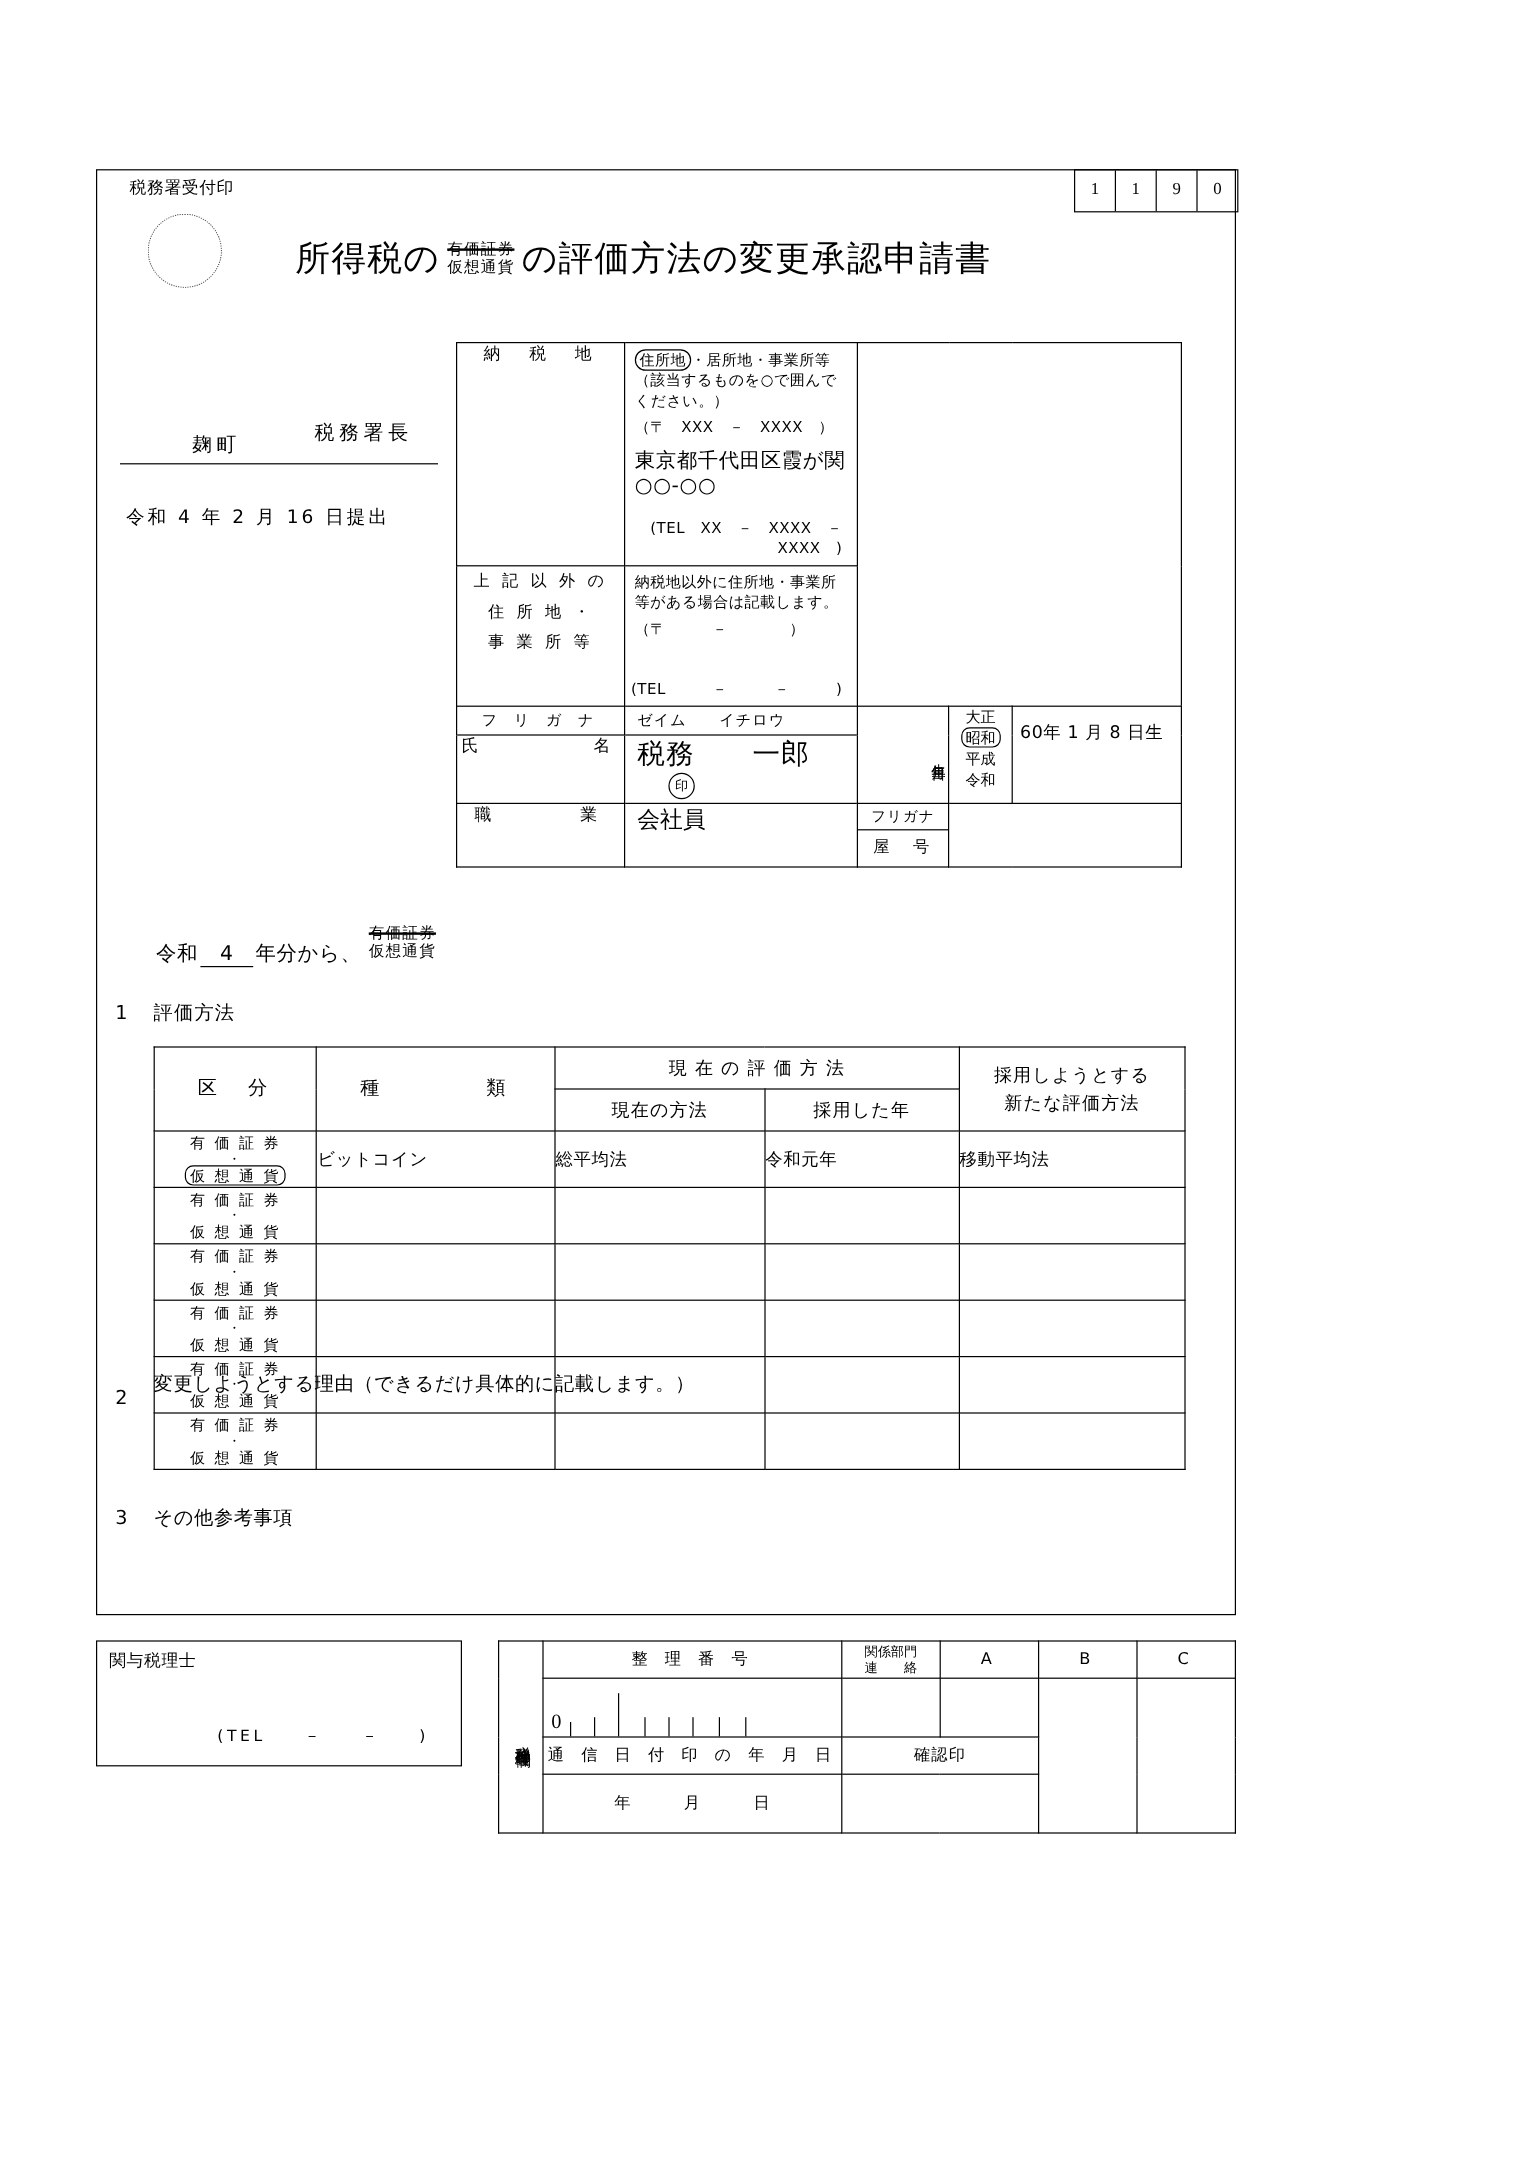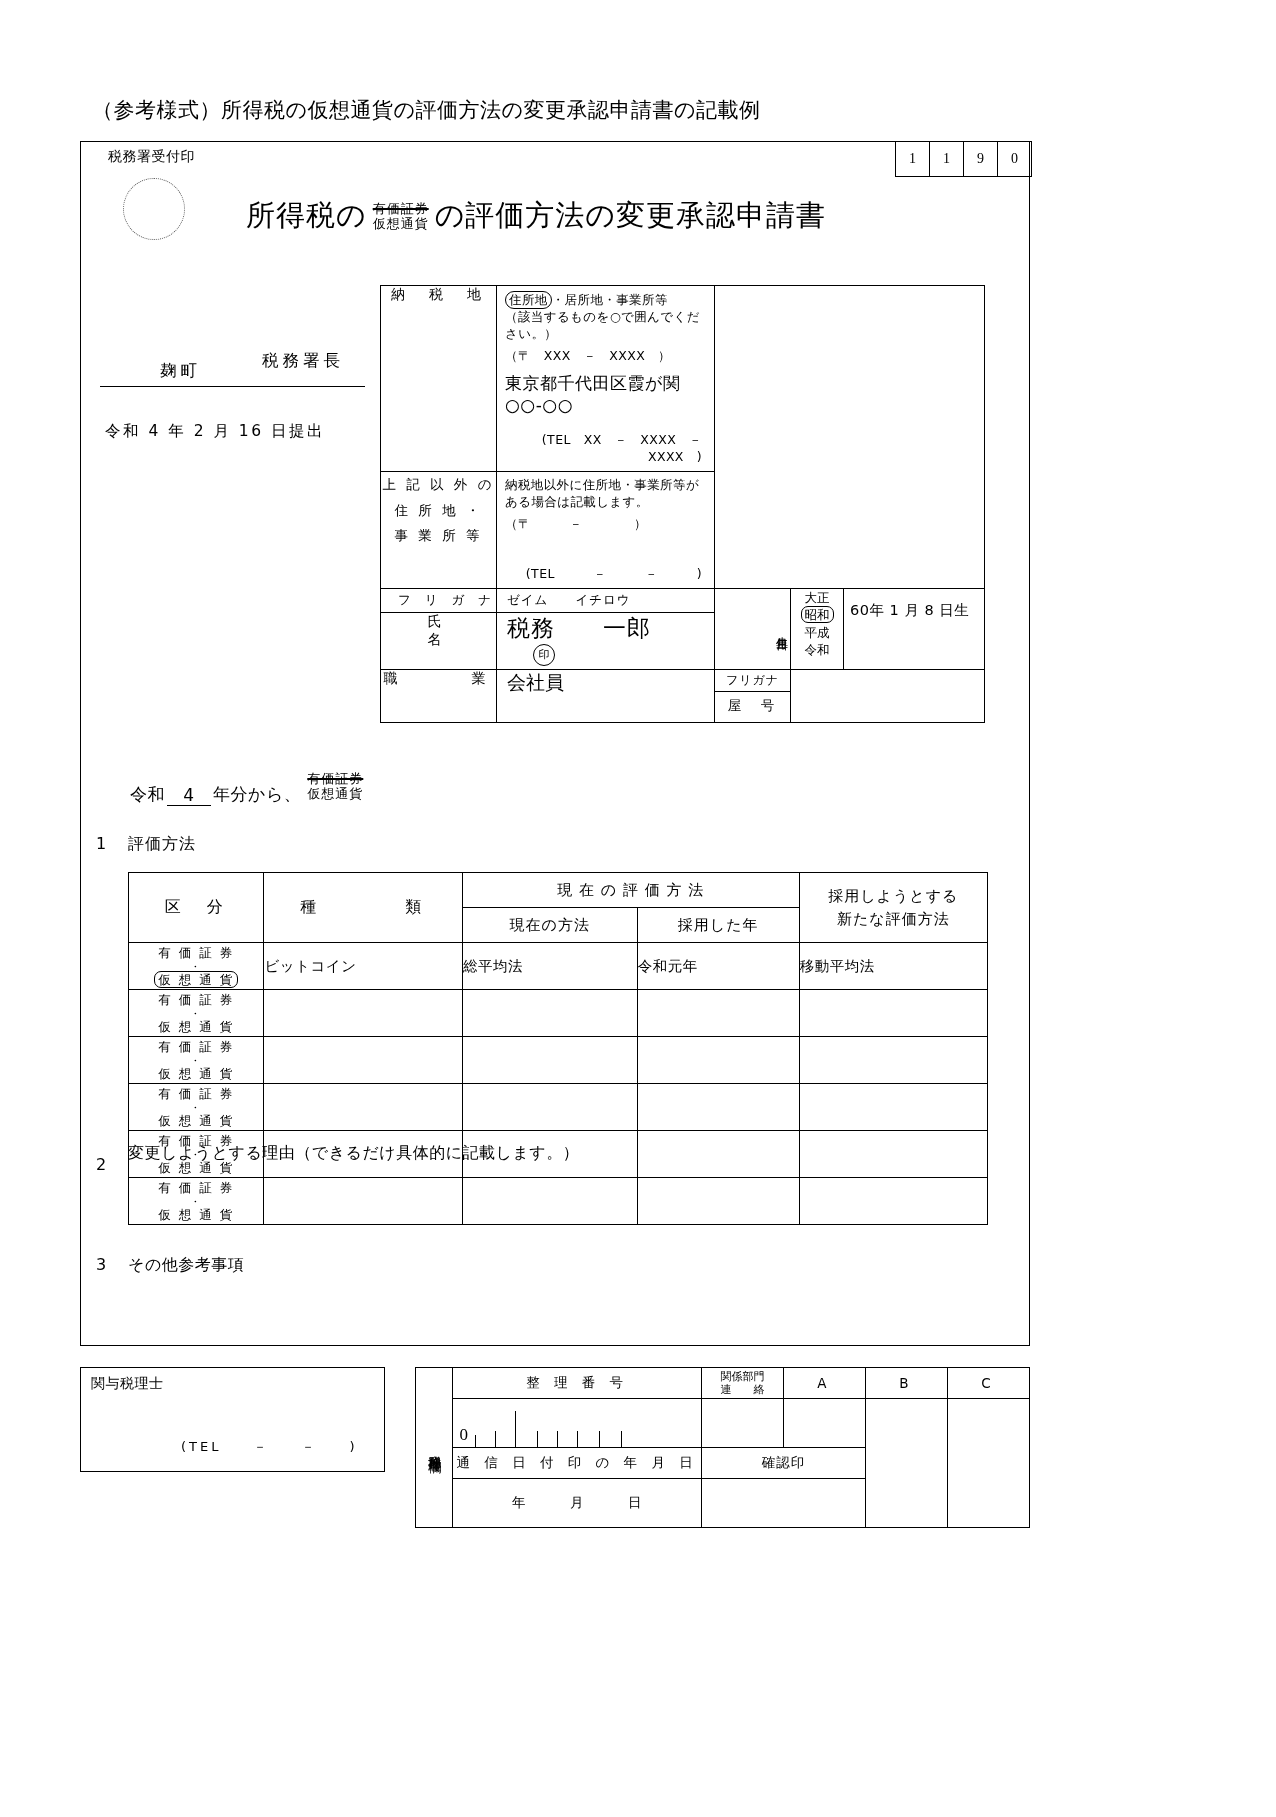--- a/index.html
+++ b/index.html
@@ -171,21 +171,20 @@
   .proc .abc{width:67px;}
   .tick-row{position:relative;height:48px;}
   .tick{position:absolute;bottom:0;width:1px;background:#000;}
   .zero{position:absolute;left:6px;bottom:2px;font-size:17px;font-family:"Liberation Serif",serif;}
 </style>
 </head>
 <body>
 
 <div class="pg">
 
-  <div class="doc-title">（参考様式）所得税の仮想通貨の評価方法の変更承認申請書の記載例</div>
 
   <div class="numbox-wrap">
     <div class="numbox">1</div>
     <div class="numbox">1</div>
     <div class="numbox">9</div>
     <div class="numbox">0</div>
   </div>
 
   <div class="form-frame"></div>
 
@@ -225,21 +224,21 @@
         <div>住 所 地 ・</div>
         <div>事 業 所 等</div>
       </td>
       <td>
         <div class="cellpad smalltxt">納税地以外に住所地・事業所等がある場合は記載します。</div>
         <div class="cellpad smalltxt" style="padding-top:0">（〒　　　－　　　　）</div>
         <div class="tel-right" style="padding-top:28px;padding-bottom:5px">(TEL　　　－　　　－　　　)</div>
       </td>
     </tr>
     <tr class="furi-row">
-      <td class="lbl" style="font-size:12.5px;letter-spacing:5px;text-align:right;padding:3px 0">フ リ ガ ナ</td>
+      <td class="lbl" style="font-size:12.5px;letter-spacing:5px;text-align:center;padding:3px 12px">フ リ ガ ナ</td>
       <td style="padding:3px 10px;font-size:12.5px;letter-spacing:1px">ゼイム　　イチロウ</td>
       <td rowspan="2" class="bd-label" style="border-bottom-style:solid">生年月日</td>
       <td rowspan="2" class="era-col" style="border-bottom-style:solid">
         <div>大正</div>
         <div><span class="roundrect">昭和</span></div>
         <div>平成</div>
         <div>令和</div>
       </td>
       <td rowspan="2" style="border-bottom-style:solid;text-align:left;font-size:14.5px;letter-spacing:.5px;padding:12px 6px;width:128px">60年 1 月 8 日生</td>
     </tr>

